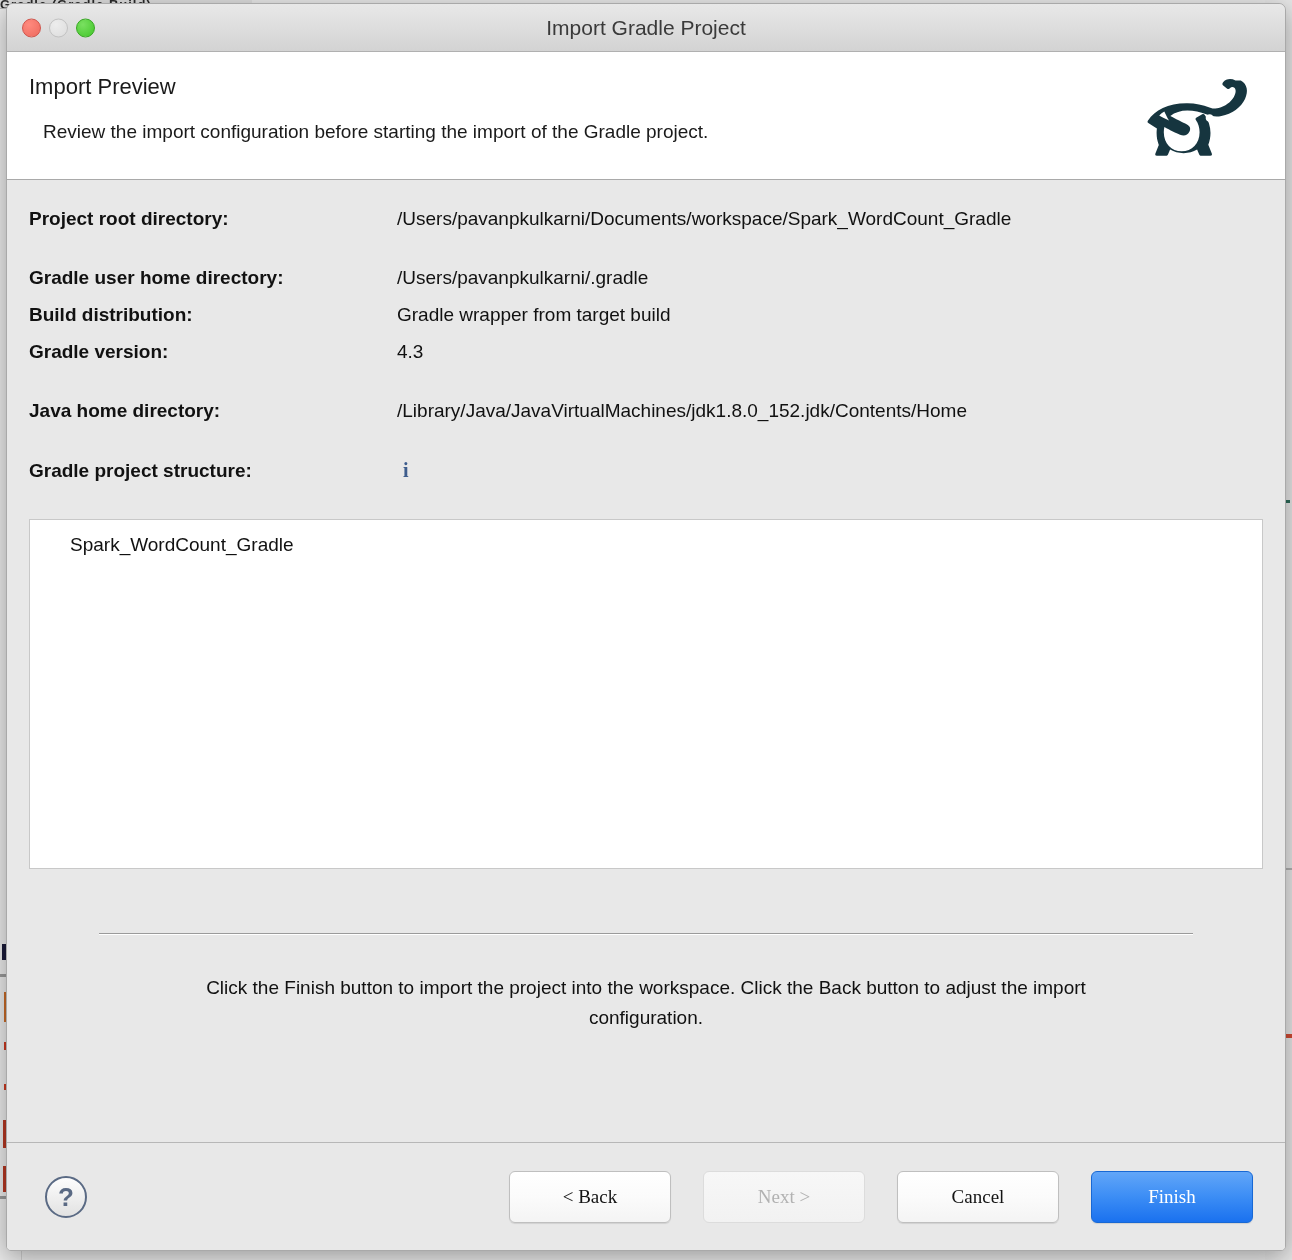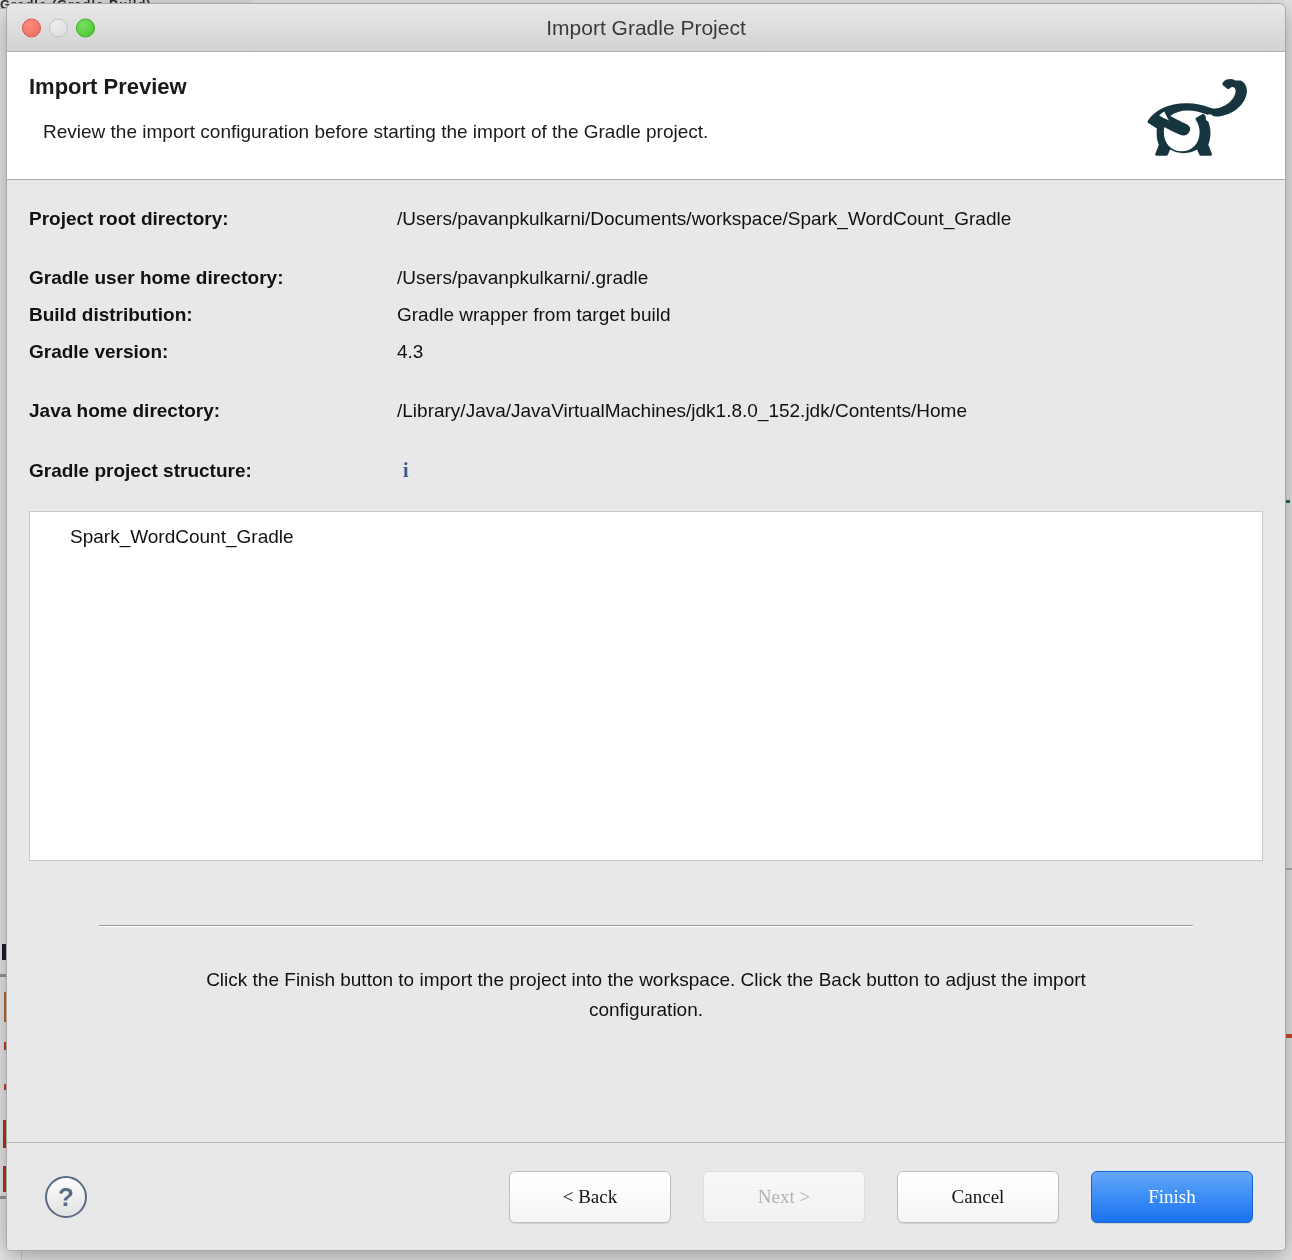--- a/index.html
+++ b/index.html
@@ -98,21 +98,21 @@
   
   #header {
     flex: 0 0 128px;
     background: #ffffff;
     border-bottom: 1px solid #a9a9a9;
     position: relative;
     padding: 22px 30px 0 22px;
   }
   #header-title {
     font-size: 22px;
-    font-weight: bold;
+    font-weight: normal;
     color: #1a1a1a;
     margin-bottom: 21px;
   }
   #header-desc {
     font-size: 19px;
     color: #1a1a1a;
     padding-left: 14px;
   }
   #gradle-logo {
     position: absolute;
@@ -163,21 +163,21 @@
     font-family: "Liberation Serif", serif;
     cursor: pointer;
     padding: 0 6px;
   }
 
   
   #tree-panel {
     background: #ffffff;
     border: 1px solid #c8c8c8;
     height: 350px;
-    margin-top: 15px;
+    margin-top: 23px;
     overflow: hidden;
     padding: 10px 0 0 0;
   }
   .tree-item {
     font-size: 19px;
     color: #111;
     padding: 2px 0 2px 40px;
     line-height: 26px;
     white-space: nowrap;
   }

